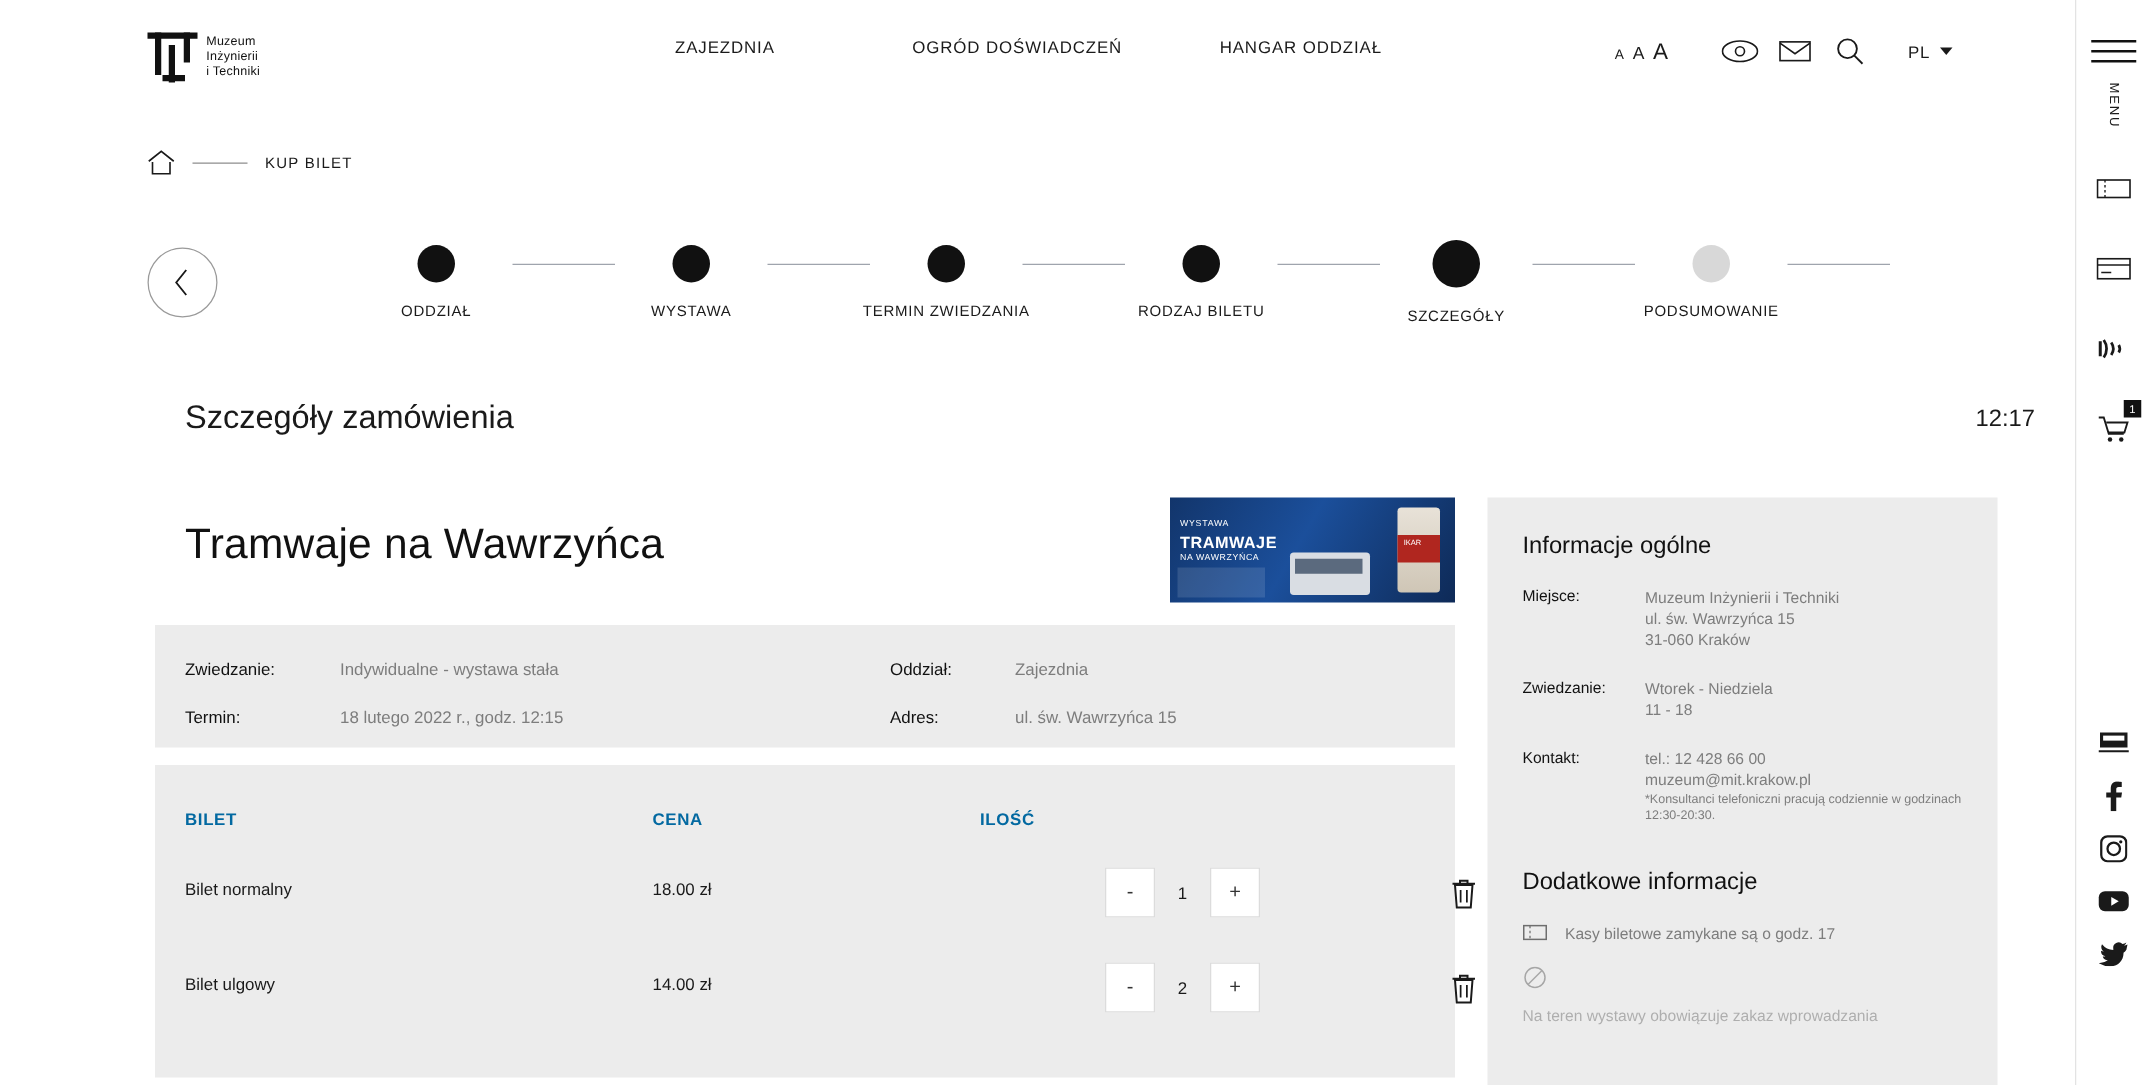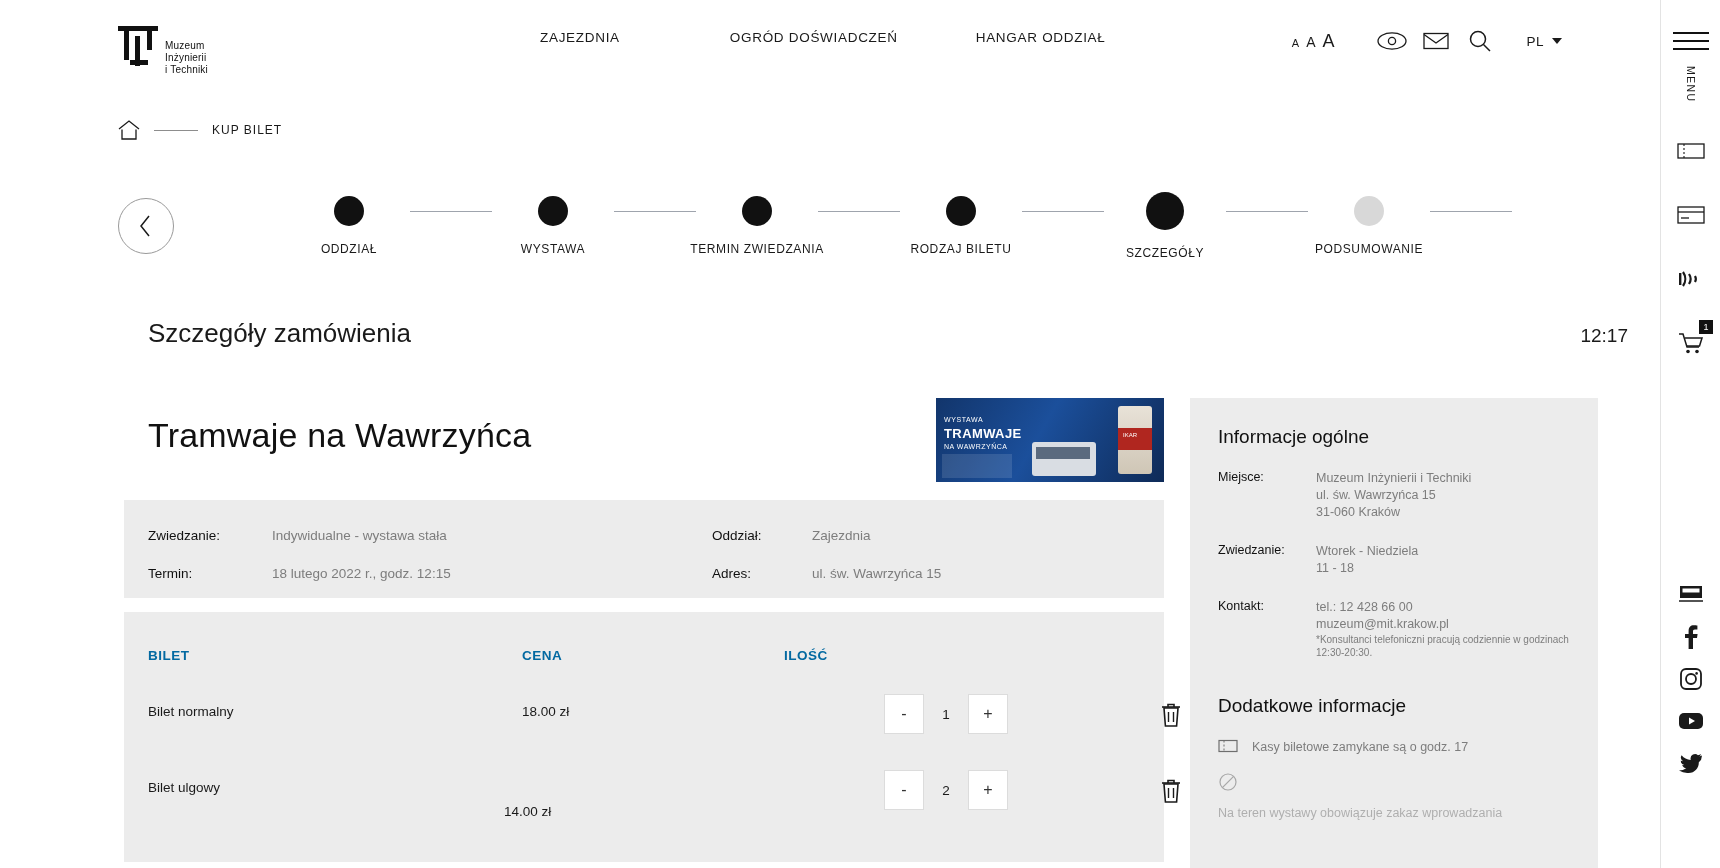--- a/index.html
+++ b/index.html
@@ -35,21 +35,21 @@
   .logo-mark .bar-v2 {
     position: absolute; left: 29px; top: 4px; width: 5px; height: 24px; background: #111;
   }
   .logo-mark .bar-v3 {
     position: absolute; left: 17px; top: 14px; width: 5px; height: 30px; background: #111;
   }
   .logo-mark .bar-h2 {
     position: absolute; left: 12px; top: 38px; width: 18px; height: 5px; background: #111;
   }
   .logo-text {
-    font-size: 10px; line-height: 12px; color: #111; padding-top: 6px; letter-spacing: .2px; margin-top: 12px;
+    font-size: 10px; line-height: 12px; color: #111; padding-top: 6px; letter-spacing: .2px;
   }
   .nav-main {
     position: absolute; left: 540px; top: 30px;
     display: flex; gap: 0;
     font-size: 13.5px; letter-spacing: .7px; color: #1a1a1a;
   }
   .nav-item { padding: 0 0; }
   .nav-gap1 { width: 110px; }
   .nav-gap2 { width: 78px; }
 
@@ -478,21 +478,21 @@
               <path d="M3 5 h18" stroke="#1a1a1a" stroke-width="1.6"></path>
               <path d="M9 5 V2.5 h6 V5" fill="none" stroke="#1a1a1a" stroke-width="1.6"></path>
               <path d="M5 6 h14 l-1.4 18 H6.4 z" fill="none" stroke="#1a1a1a" stroke-width="1.6"></path>
               <path d="M9.5 10 v10 M14.5 10 v10" stroke="#1a1a1a" stroke-width="1.4"></path>
             </svg>
         </div>
       </div>
 
       <div class="trow">
         <div class="td" style="left:24px; top:22px;">Bilet ulgowy</div>
-        <div class="td" style="left:380px; top:22px;margin-top:24px;">14.00 zł</div>
+        <div class="td" style="left:398px; top:22px;">14.00 zł</div>
         <div class="qty" style="top:12px;">
           <div class="qbtn">-</div>
           <div class="qval">2</div>
           <div class="qbtn">+</div>
         </div>
         <div class="trash" style="top:20px;">
           <svg width="24" height="26" viewBox="0 0 24 26">
               <path d="M3 5 h18" stroke="#1a1a1a" stroke-width="1.6"></path>
               <path d="M9 5 V2.5 h6 V5" fill="none" stroke="#1a1a1a" stroke-width="1.6"></path>
               <path d="M5 6 h14 l-1.4 18 H6.4 z" fill="none" stroke="#1a1a1a" stroke-width="1.6"></path>

